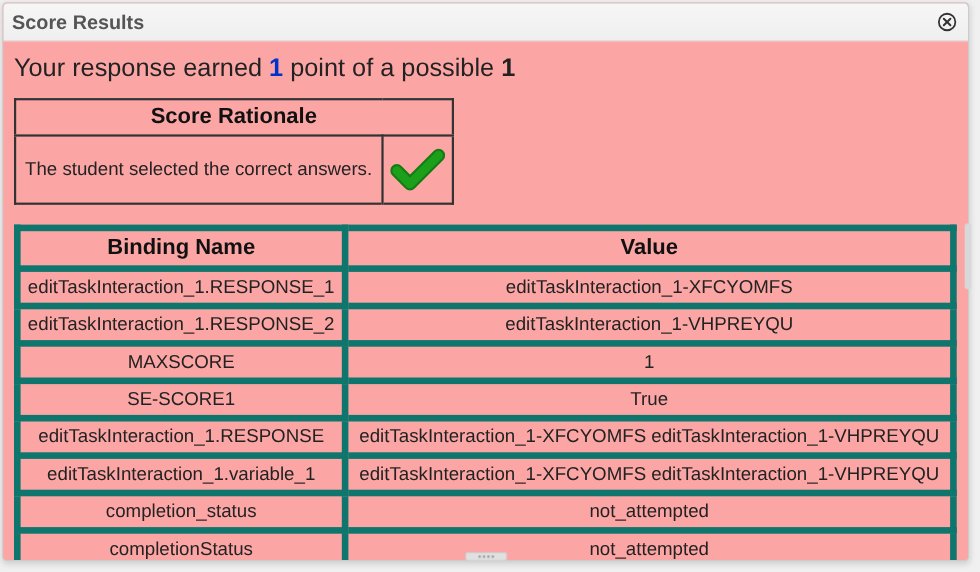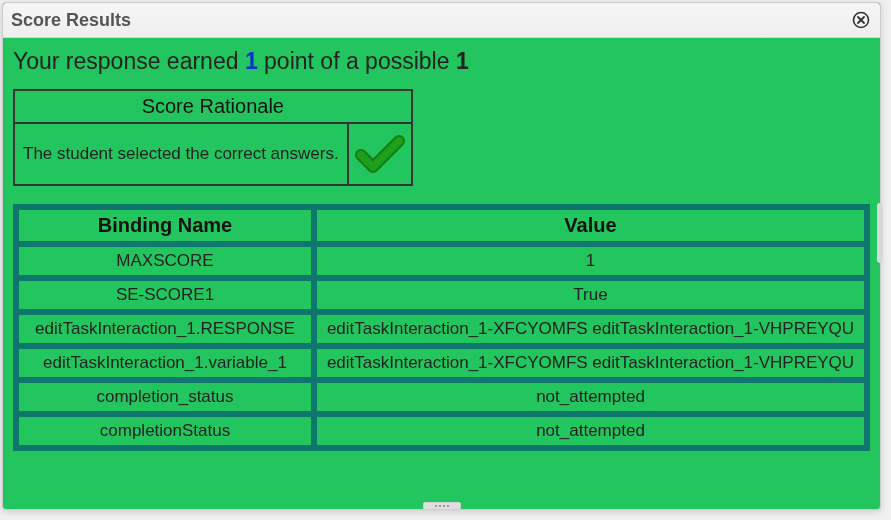--- a/index.html
+++ b/index.html
@@ -11,21 +11,21 @@
     font-family: Arial, Helvetica, sans-serif;
     font-size: 16px;
     color: #333;
     overflow: hidden;
   }
   .panel {
     position: relative;
     margin: 2px 4px 4px 2px;
     width: 879px;
     height: 508px;
-    background: #22c55e;
+    background: #fca5a5;
     border: 1px solid #ccc;
     border-radius: 4px;
     box-shadow: 0 2px 6px rgba(0,0,0,0.15);
     box-sizing: border-box;
     display: flex;
     flex-direction: column;
   }
   .header {
     height: 34px;
     background: linear-gradient(#f6f6f6, #efefef);
@@ -66,21 +66,21 @@
 
   .rationale {
     border: 2px solid #333;
     border-collapse: collapse;
     margin-bottom: 18px;
   }
   .rationale th {
     border-bottom: 2px solid #333;
     padding: 4px 14px;
     font-size: 20px;
-    font-weight: 400;
+    font-weight: 700;
     text-align: center;
     color: #111;
   }
   .rationale td {
     padding: 20px 8px;
     vertical-align: middle;
     font-size: 17px;
     color: #222;
   }
   .rationale td + td { border-left: 2px solid #333; padding: 2px 6px; }
@@ -179,20 +179,28 @@
           <col>
         </colgroup>
       <thead>
         <tr>
           <th>Binding Name</th>
           <th>Value</th>
         </tr>
       </thead>
       <tbody id="bindings-body">
           <tr>
+            <td>editTaskInteraction_1.RESPONSE_1</td>
+            <td>editTaskInteraction_1-XFCYOMFS</td>
+          </tr>
+          <tr>
+            <td>editTaskInteraction_1.RESPONSE_2</td>
+            <td>editTaskInteraction_1-VHPREYQU</td>
+          </tr>
+          <tr>
             <td>MAXSCORE</td>
             <td>1</td>
           </tr>
           <tr>
             <td>SE-SCORE1</td>
             <td>True</td>
           </tr>
           <tr>
             <td>editTaskInteraction_1.RESPONSE</td>
             <td>editTaskInteraction_1-XFCYOMFS editTaskInteraction_1-VHPREYQU</td>

